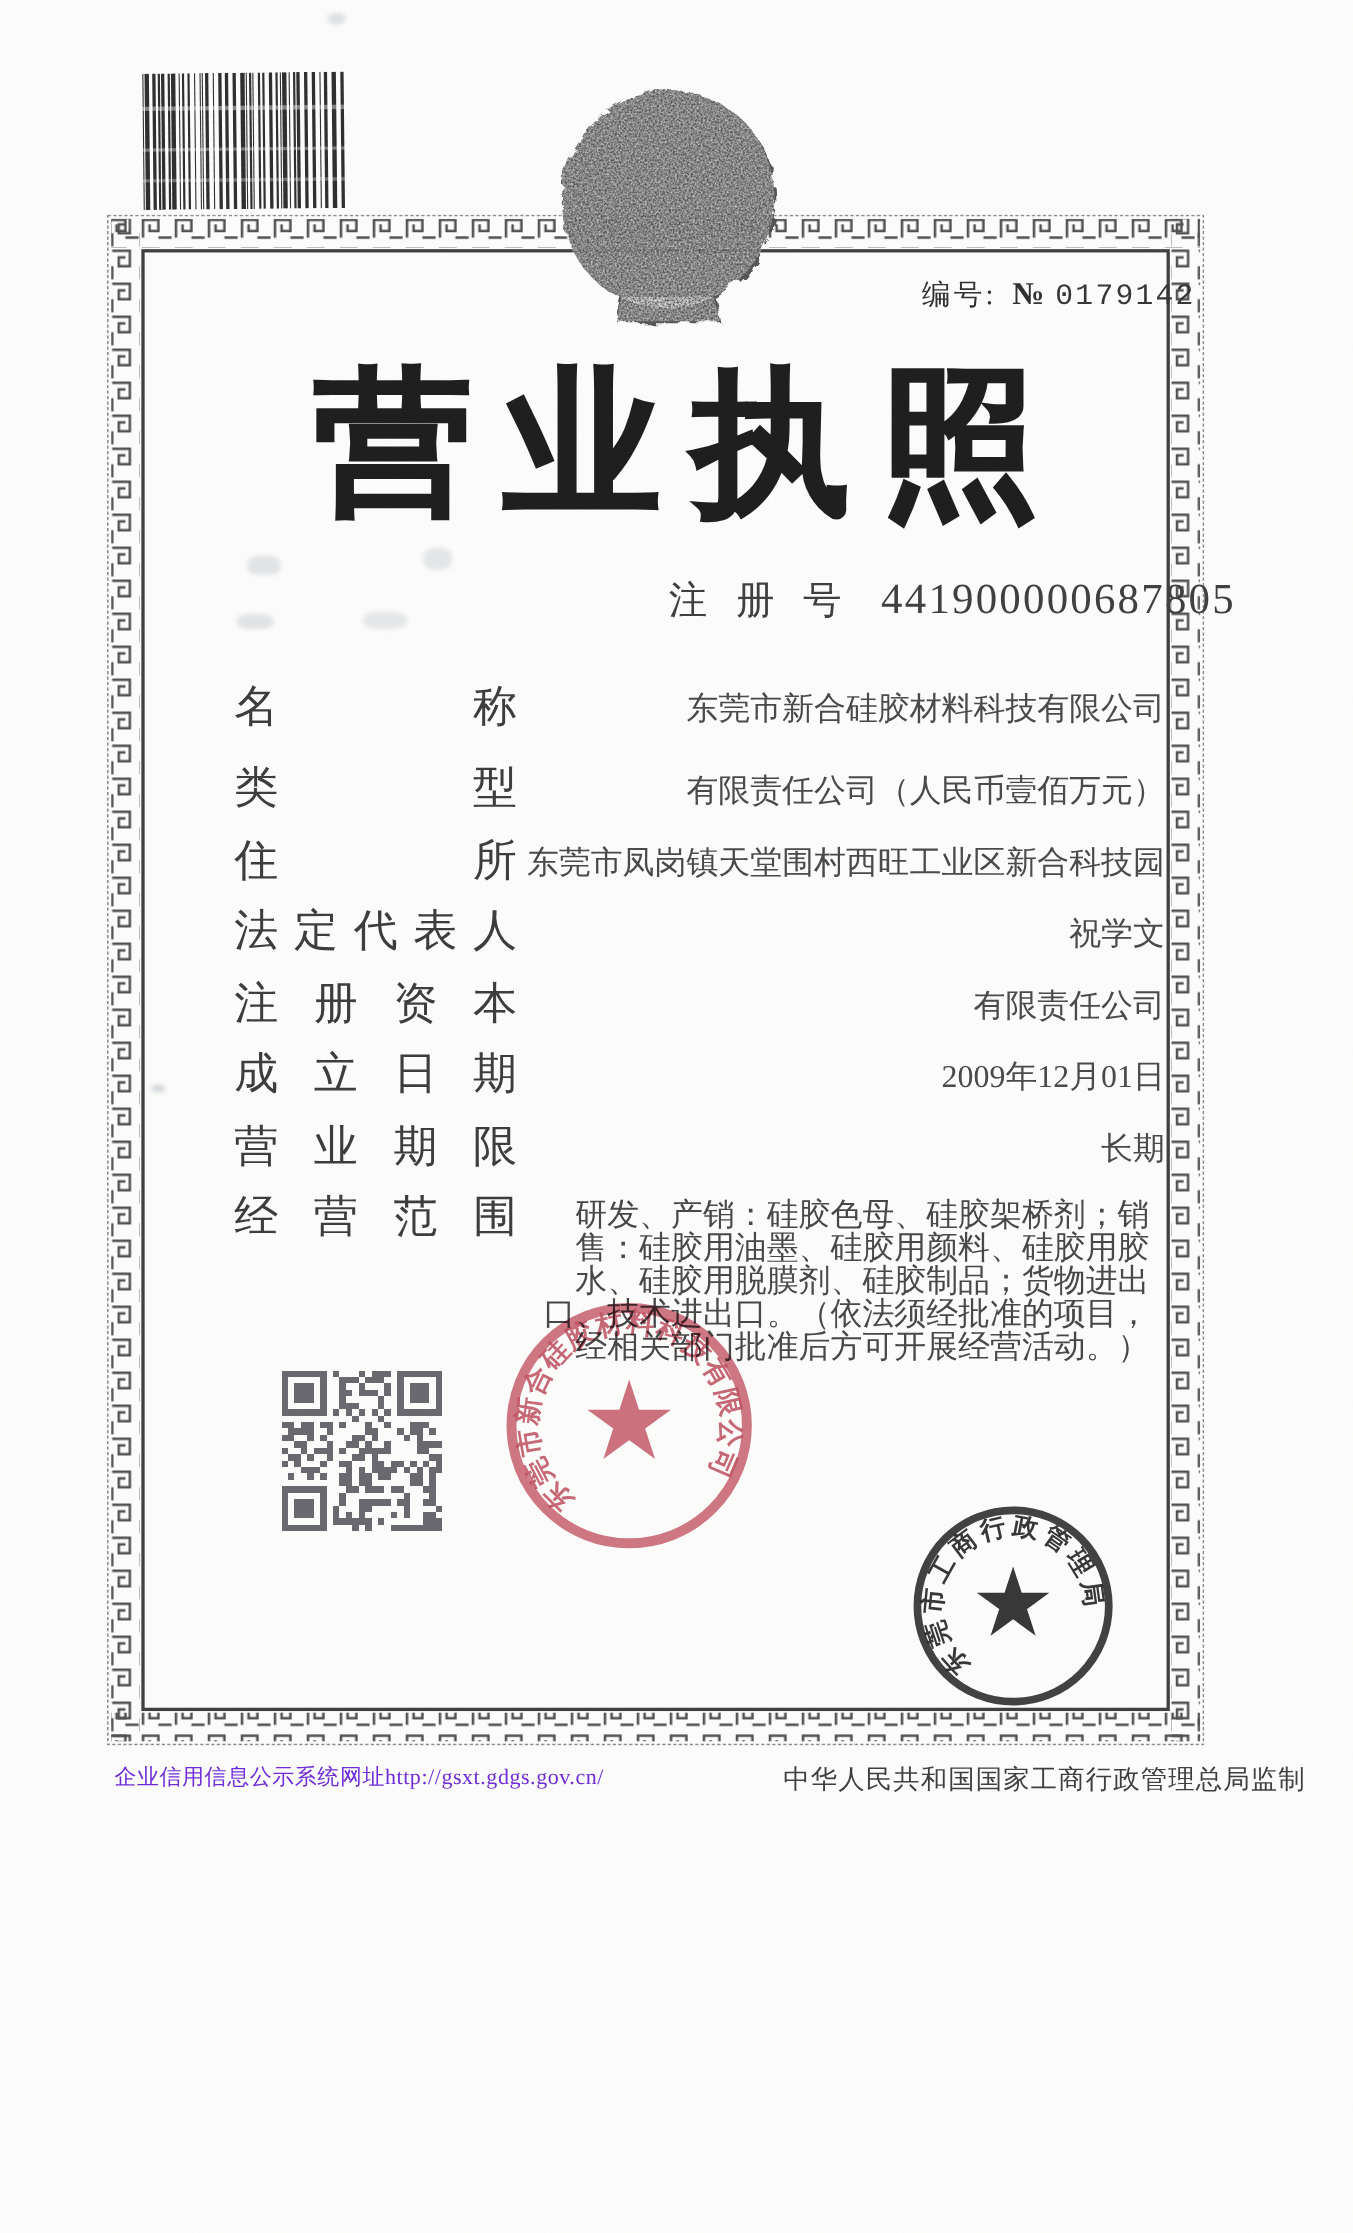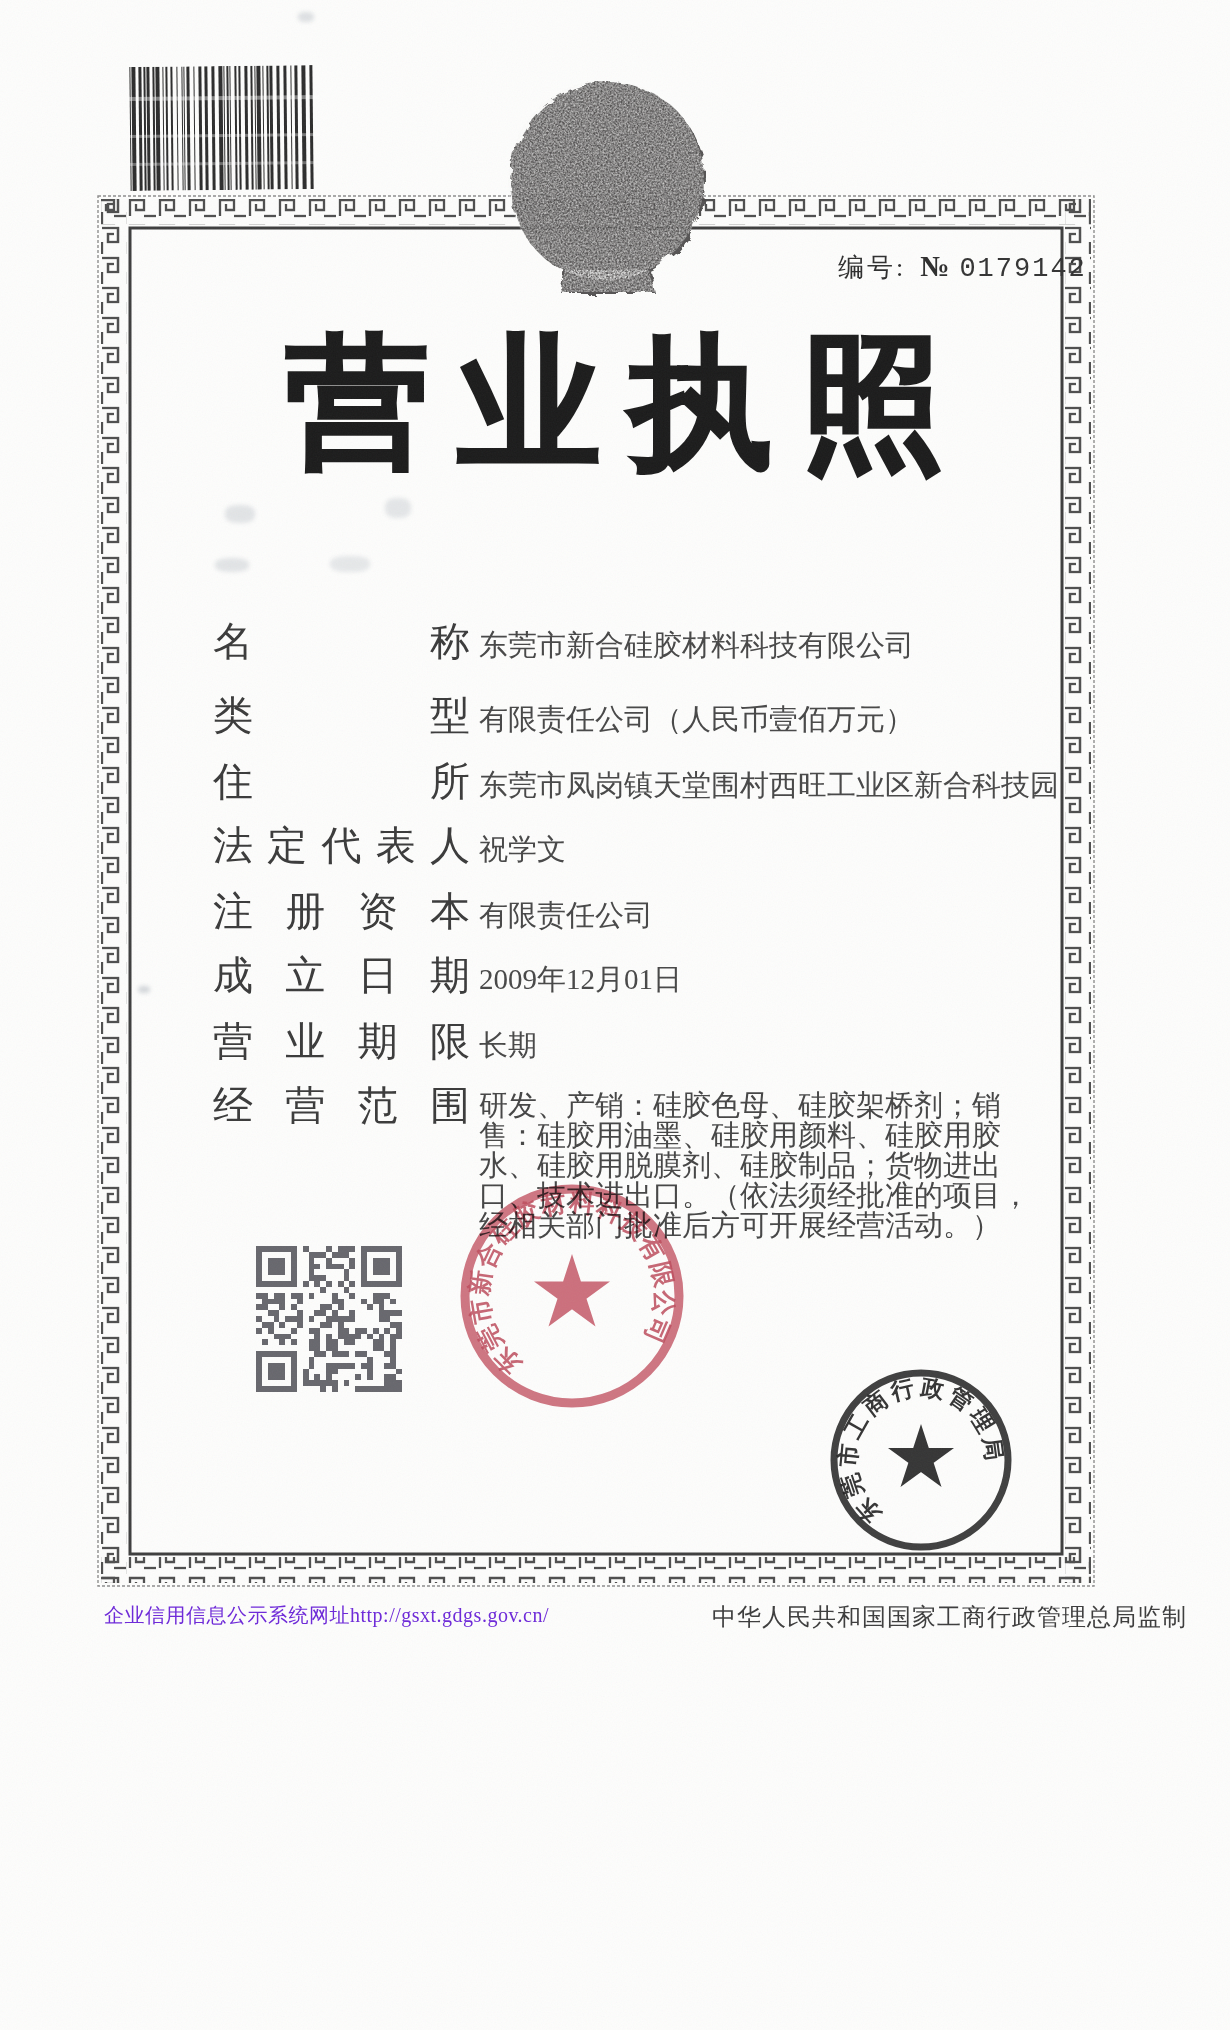--- a/index.html
+++ b/index.html
@@ -1,18 +1,18 @@
 <!DOCTYPE html>
 <html><head>
 <meta charset="utf-8">
 <style>
   html,body{margin:0;padding:0;}
   body{width:1230px;height:2030px;background:#fdfdfc;position:relative;overflow:hidden;
        font-family:"Liberation Serif","DejaVu Serif",serif;color:#3a3a3a;}
-  #page{position:absolute;inset:0;}
+  #page{position:absolute;inset:0;text-align:right;}
 
   
   #frame{position:absolute;left:97px;top:195px;z-index:1;}
 
   
   #barcode{position:absolute;left:128px;top:66px;z-index:2;transform:rotate(-0.6deg);opacity:.92;}
 
   
   #emblem{position:absolute;left:503px;top:78px;z-index:2;opacity:.94;}
 
@@ -155,20 +155,24 @@
     <span class="s-label">编号:</span><span class="s-no">№</span><span class="s-num">0179142</span>
   </div>
 
   <div class="title">
       <span>营</span>
       <span>业</span>
       <span>执</span>
       <span>照</span>
     </div>
 
+  <div class="regline">
+    <span class="rlabel">注册号</span>
+    <span class="rvalue">441900000687805</span>
+  </div>
 
   <div id="fields">
       <div class="frow" style="top: 618px;">
         <div class="flabel">
           <span>名</span>
           <span>称</span>
         </div>
         <div class="fvalue">东莞市新合硅胶材料科技有限公司</div>
       </div>
       <div class="frow" style="top: 692px;">

